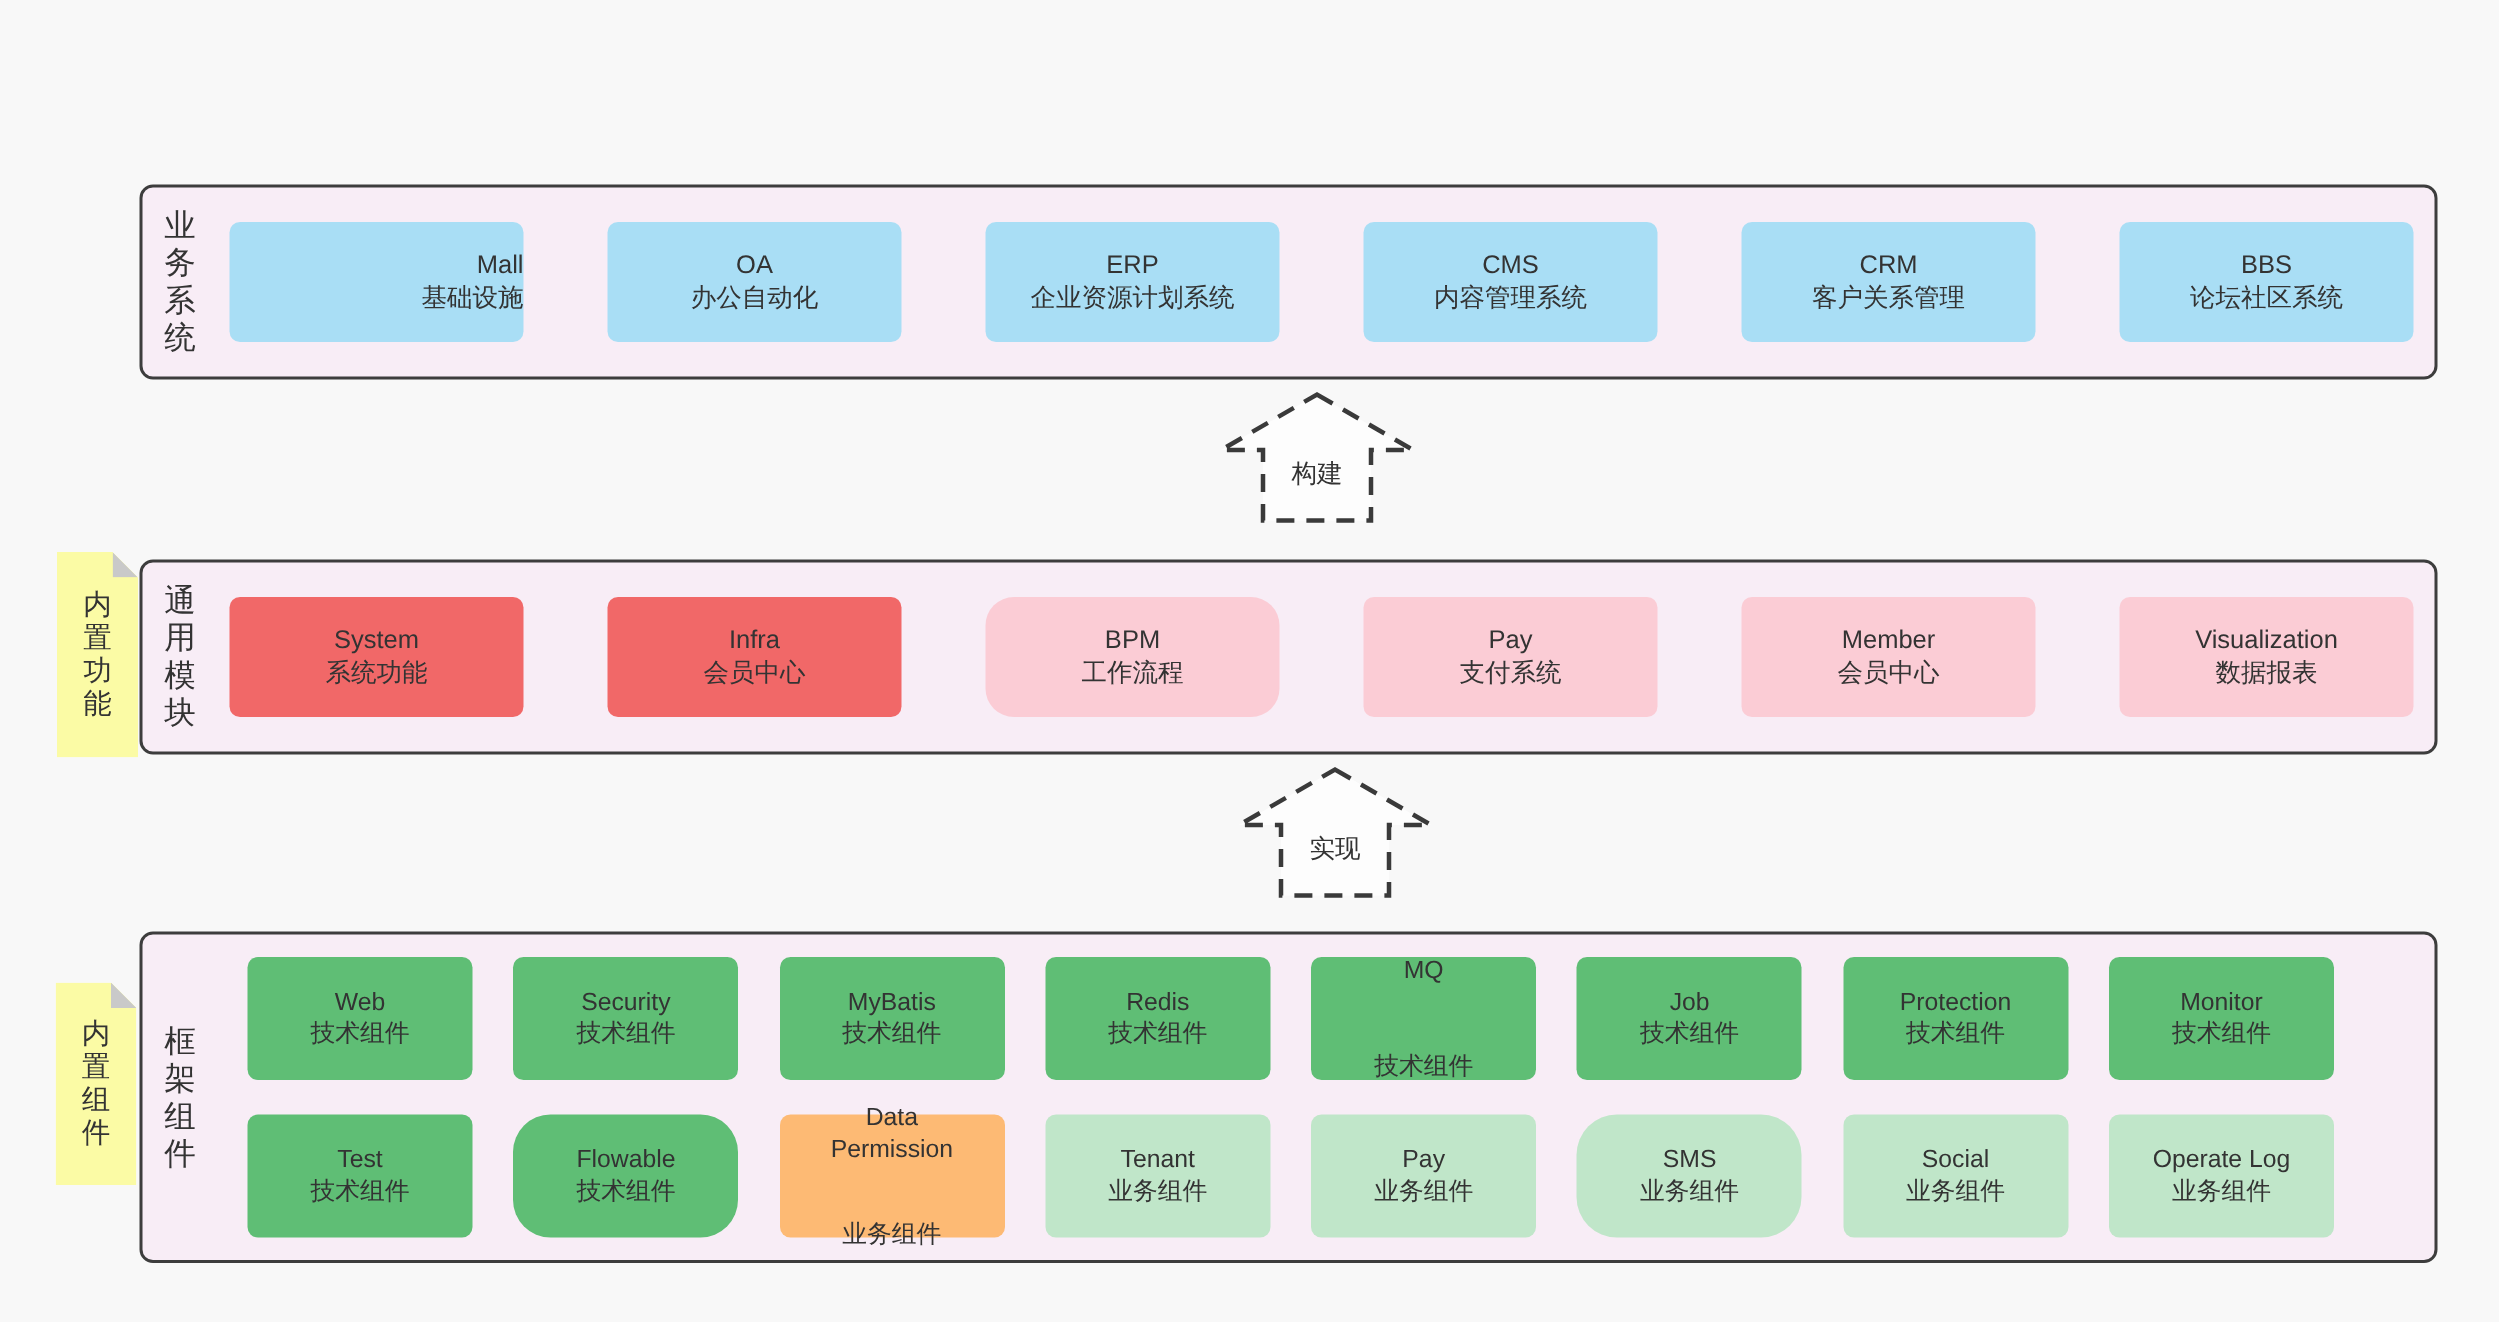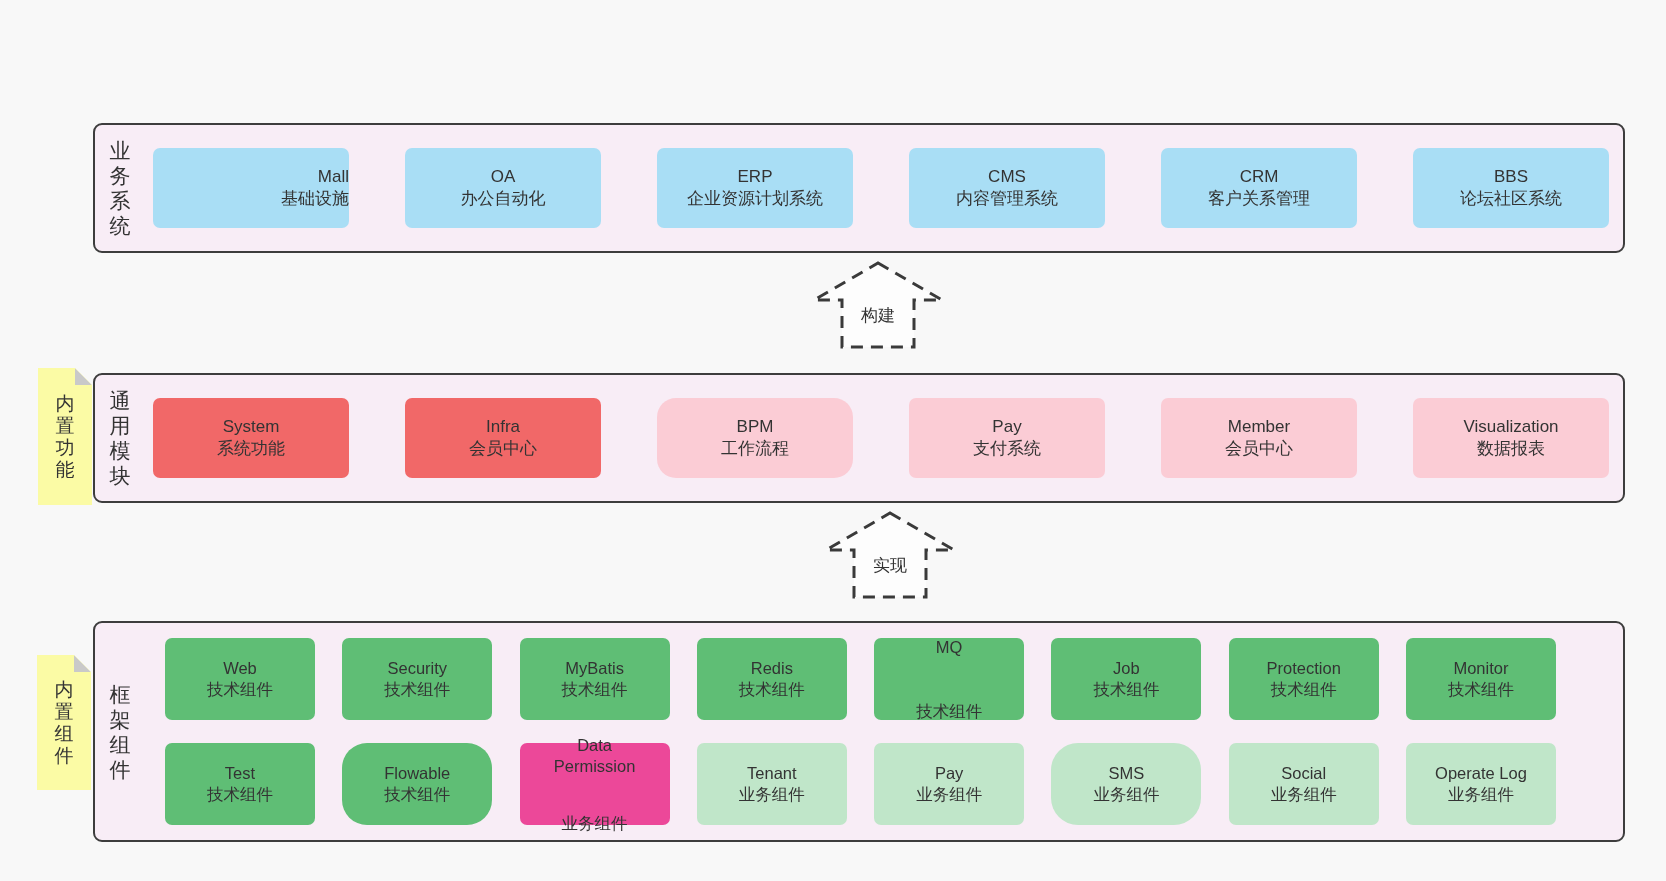--- a/index.html
+++ b/index.html
@@ -210,21 +210,21 @@
         </div>
         <div class="box-row">
           <div class="box" style="background: rgb(95, 190, 117);">
             <div class="box-title">Test</div>
             <div class="box-sub">技术组件</div>
           </div>
           <div class="box" style="background: rgb(95, 190, 117); border-radius: 25px;">
             <div class="box-title">Flowable</div>
             <div class="box-sub">技术组件</div>
           </div>
-          <div class="box" style="background: #ec4899; gap: 36px;">
+          <div class="box" style="background: #fdba74; gap: 36px;">
             <div class="box-title">Data
 Permission</div>
             <div class="box-sub">业务组件</div>
           </div>
           <div class="box" style="background: rgb(192, 230, 201);">
             <div class="box-title">Tenant</div>
             <div class="box-sub">业务组件</div>
           </div>
           <div class="box" style="background: rgb(192, 230, 201);">
             <div class="box-title">Pay</div>

